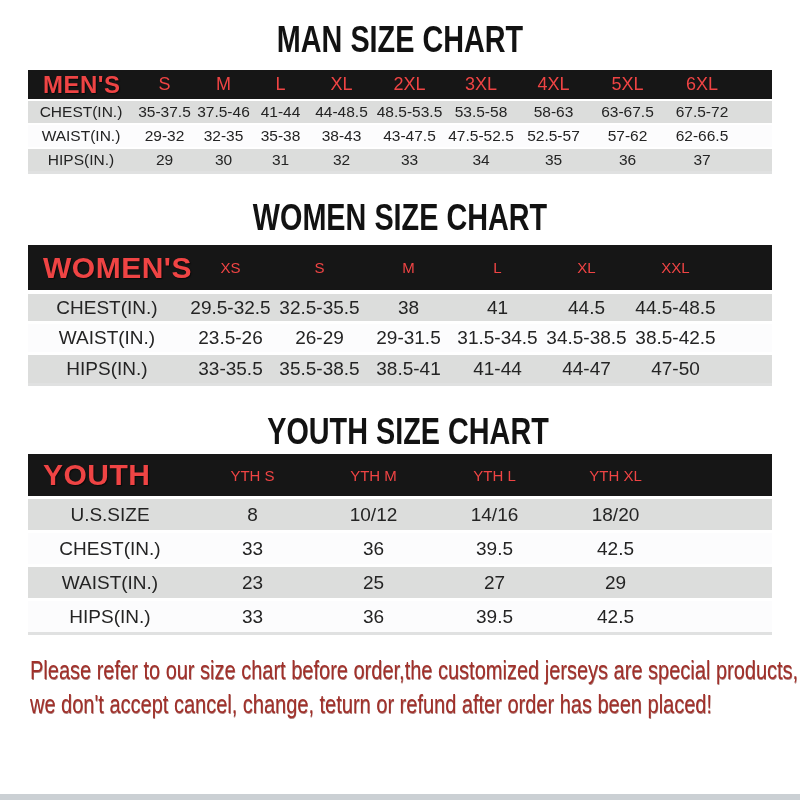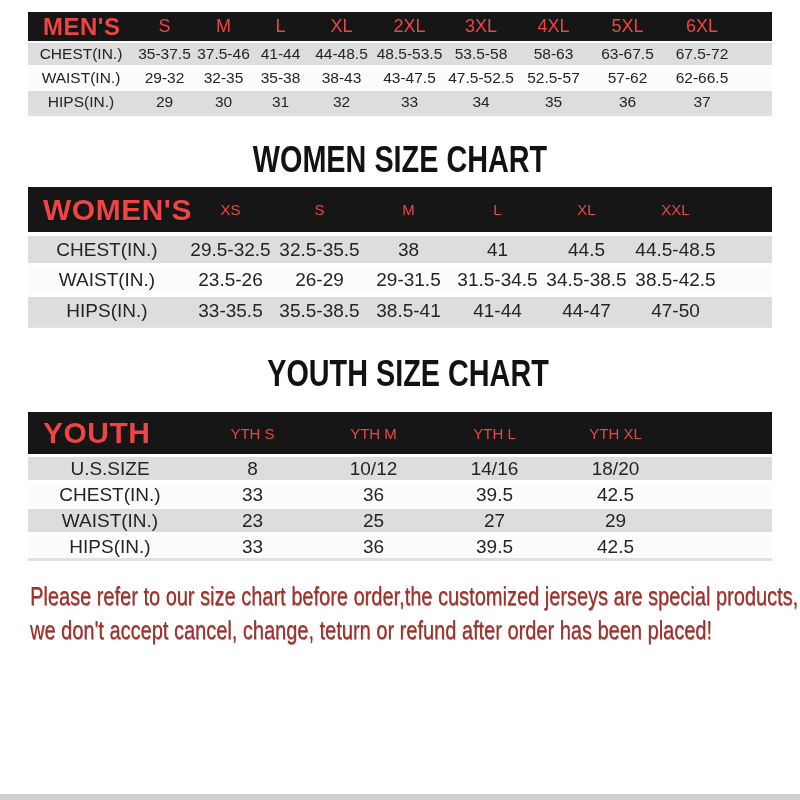--- a/index.html
+++ b/index.html
@@ -73,27 +73,27 @@
   }
   tr.g td { background:var(--row-gray,#DCDDDC); }
   tr.w td { background:#FCFCFD; }
 
   .men { margin-top:12px; }
   .men thead th { height:29px; font-size:18px; }
   .men thead th.corner { font-size:24px; }
   .men tbody td { height:24px; font-size:15.5px; border-top-width:2px; }
 
   .women { margin-top:9px; }
-  .youth { margin-top:20px; }
+  .youth { margin-top:4px; }
   .big thead th { height:45px; font-size:15px;text-align:center; }
   .big thead th.corner { font-size:30px; }
   .big tbody td { height:31px; font-size:19px; }
   .women tbody tr:first-child td { border-top-width:4px; }
   .youth thead th { height:42px; }
-  .youth tbody td { height:26px; }
+  .youth tbody td { height:34px; }
 
   
   .disclaimer { margin-top:18px; padding-left:30px; }
   .disclaimer .line {
     display:block;
     font-size:25px; line-height:34px;
     color:var(--disclaimer-red,#A0302A);
     white-space:nowrap;
     transform:scaleX(0.8); transform-origin:left center;
     text-shadow:0.5px 0.5px 0 rgba(110,25,20,0.55);
@@ -104,20 +104,23 @@
     height:6px; background:#CBD0D4;
   }
 </style>
 </head>
 <body>
 
 <div class="page">
 
 
   <section>
+    <h2 class="section-title title-men">
+      <span>MAN SIZE CHART</span>
+    </h2>
 
     <table class="size-table men">
       <colgroup>
         <col style="width:106px">
           <col style="width:61px">
           <col style="width:57px">
           <col style="width:57px">
         <col style="width:65px">
           <col style="width:71px">
           <col style="width:72px">

